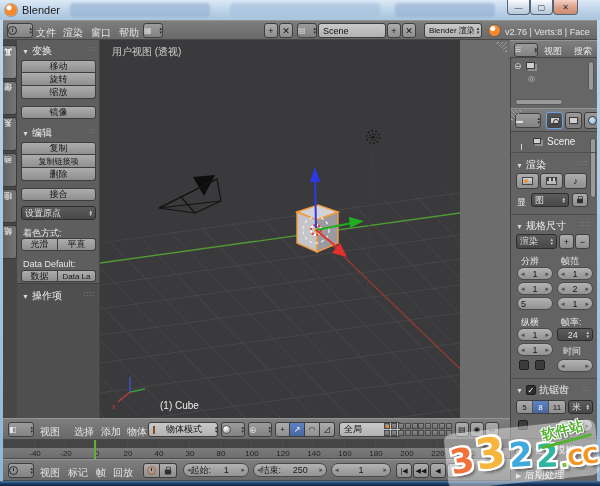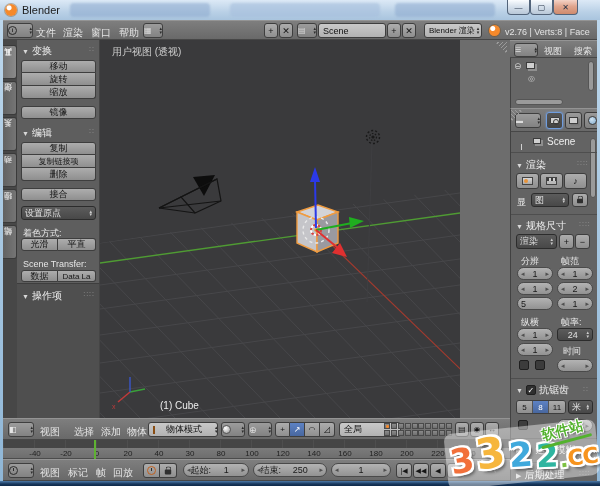--- a/index.html
+++ b/index.html
@@ -192,21 +192,21 @@
     <div class="dd" style="left:4px;top:166px;width:75px;height:14px">
         <span>设置原点</span>
         <span class="arr lt">
           <span>▴</span>
           <span>▾</span>
         </span>
       </div>
     <span class="lbl" style="left:6px;top:187px">着色方式:</span>
     <div class="btn" style="left:4px;top:198px;width:37px;height:13px;border-radius:3px 0 0 3px">光滑</div>
     <div class="btn" style="left:41px;top:198px;width:38px;height:13px;border-radius:0 3px 3px 0;border-left:none">平直</div>
-    <span class="lbl" style="left:6px;top:219px">Scene Transfer:</span>
+    <span class="lbl" style="left:6px;top:219px">Data Default:</span>
     <div class="btn" style="left:4px;top:230px;width:37px;height:12px;border-radius:3px 0 0 3px">数据</div>
     <div class="btn" style="left:41px;top:230px;width:38px;height:12px;border-radius:0 3px 3px 0;border-left:none;font-size:8px">Data La</div>
   </div>
 
   <div class="r opreg">
     <span class="phead" style="left:5px;top:5px"><span class="tri">▼</span><span>操作项</span></span>
     <span class="dots" style="right:4px;top:6px">::::</span>
   </div>
 
   <div class="r vp">

